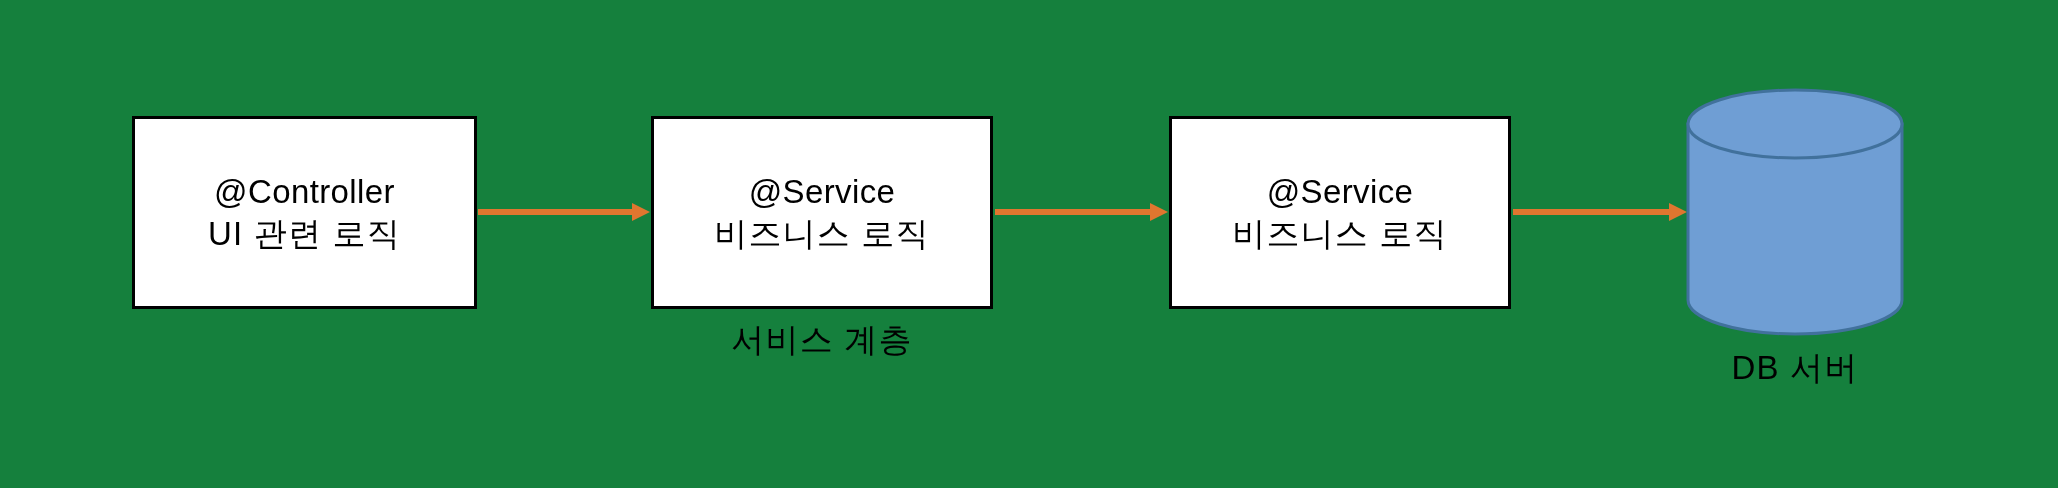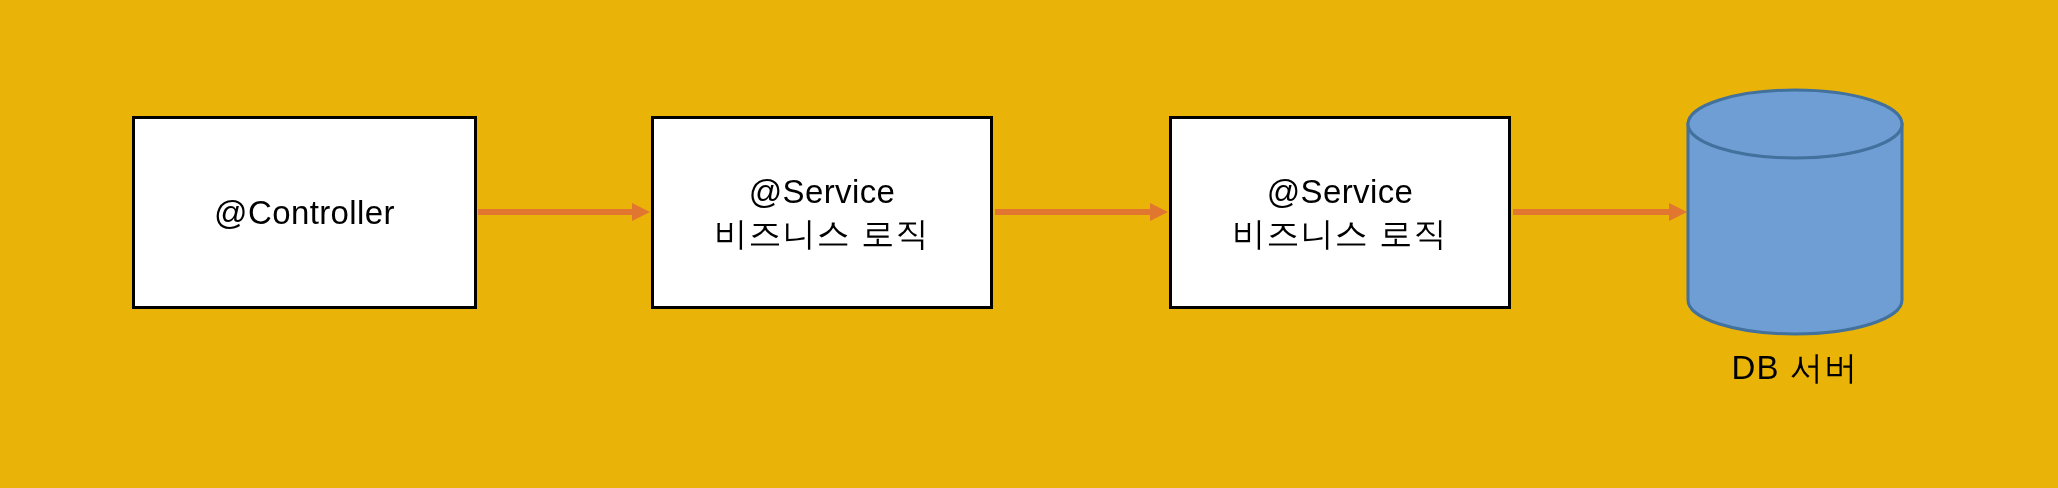--- a/index.html
+++ b/index.html
@@ -9,21 +9,21 @@
     background: #ffffff;
   }
   body {
     font-family: "Liberation Sans", "DejaVu Sans", sans-serif;
     color: #000000;
   }
   #canvas {
     position: relative;
     width: 2058px;
     height: 488px;
-    background: #eab308;
+    background: #15803d;
     overflow: hidden;
   }
 
   
   .layer-node {
     position: absolute;
     top: 116px;
     height: 193px;
     box-sizing: border-box;
     border: 3px solid #000000;
@@ -109,31 +109,33 @@
   }
   #db-cylinder svg { display: block; }
 </style>
 </head>
 <body>
 
 <div id="canvas">
 
   <div class="layer-node" id="node-presentation">
     <div class="node-line">@Controller</div>
+    <div class="node-line secondary">UI 관련 로직</div>
   </div>
 
   <div class="arrow" id="arrow-1">
     <span class="shaft"></span>
     <span class="head"></span>
   </div>
 
   <div class="layer-node" id="node-service">
     <div class="node-line">@Service</div>
     <div class="node-line secondary">비즈니스 로직</div>
   </div>
+  <div class="node-caption" id="caption-service">서비스 계층</div>
 
   <div class="arrow" id="arrow-2">
     <span class="shaft"></span>
     <span class="head"></span>
   </div>
 
   <div class="layer-node" id="node-dataaccess">
     <div class="node-line">@Service</div>
     <div class="node-line secondary">비즈니스 로직</div>
   </div>

